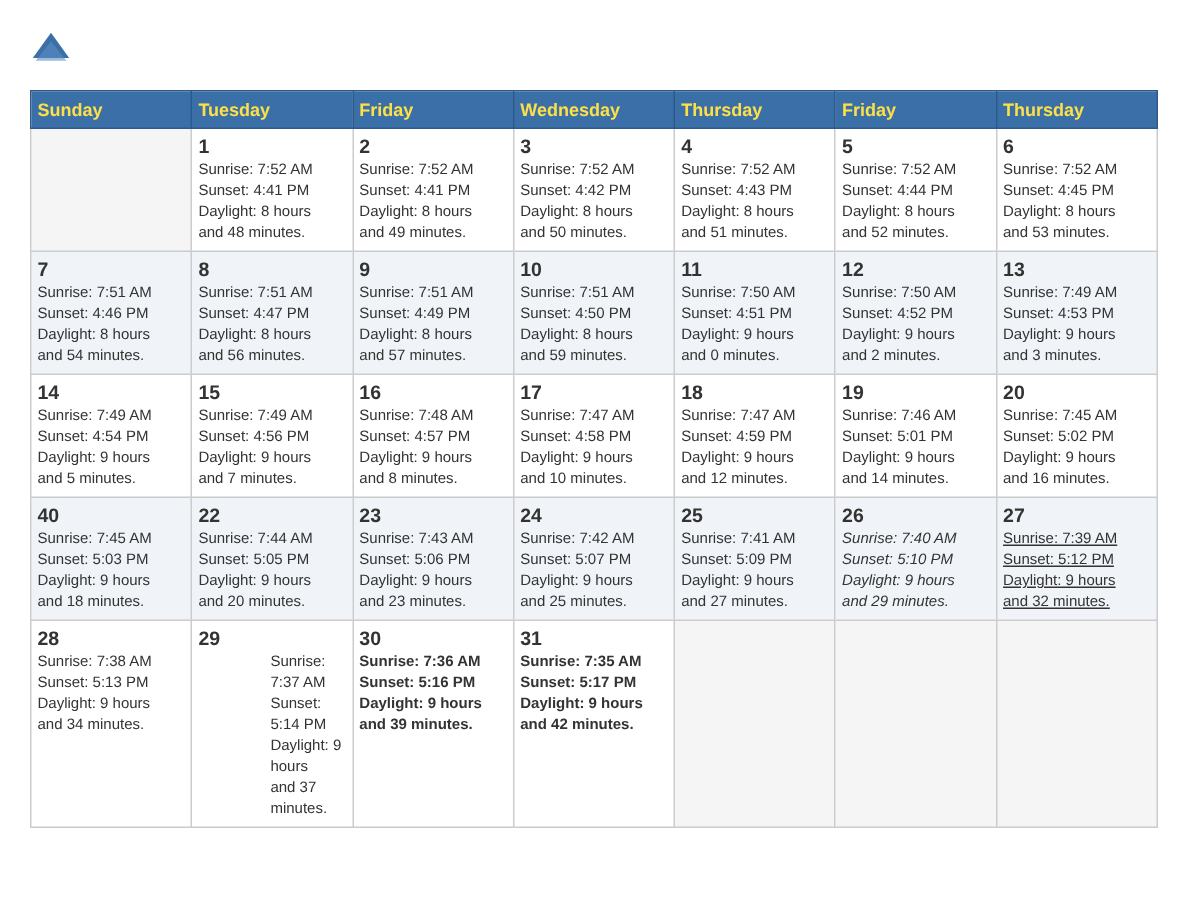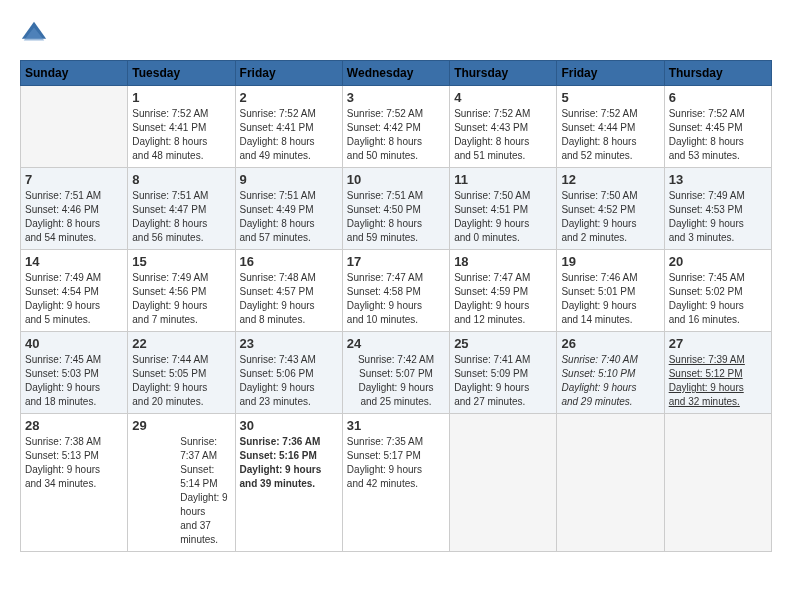--- a/index.html
+++ b/index.html
@@ -59,21 +59,21 @@
       font-size: 14px;
       color: #555;
     }
     .calendar-table {
       width: 100%;
       border-collapse: collapse;
       table-layout: fixed;
     }
     .calendar-table th {
       background-color: #3a6fa8;
-      color: #000000;
+      color: #fde047;
       font-size: 12px;
       font-weight: bold;
       padding: 5px 4px;
       text-align: left;
       border: 1px solid #2c5a8c;
     }
     .calendar-table td {
       border: 1px solid #ccc;
       vertical-align: top;
       padding: 4px 4px 4px 4px;
@@ -304,21 +304,21 @@
           </td>
           <td>
             <span class="day-number">23</span>
             <div class="day-info" style="white-space: pre-line;">Sunrise: 7:43 AM
 Sunset: 5:06 PM
 Daylight: 9 hours
 and 23 minutes.</div>
           </td>
           <td>
             <span class="day-number">24</span>
-            <div class="day-info" style="white-space: pre-line; text-align: center;">Sunrise: 7:42 AM
+            <div class="day-info" style="white-space: pre-line;">Sunrise: 7:42 AM
 Sunset: 5:07 PM
 Daylight: 9 hours
 and 25 minutes.</div>
           </td>
           <td>
             <span class="day-number">25</span>
             <div class="day-info" style="white-space: pre-line;">Sunrise: 7:41 AM
 Sunset: 5:09 PM
 Daylight: 9 hours
 and 27 minutes.</div>
@@ -355,21 +355,21 @@
           </td>
           <td>
             <span class="day-number">30</span>
             <div class="day-info" style="white-space: pre-line; font-weight: bold;">Sunrise: 7:36 AM
 Sunset: 5:16 PM
 Daylight: 9 hours
 and 39 minutes.</div>
           </td>
           <td>
             <span class="day-number">31</span>
-            <div class="day-info" style="white-space: pre-line;">Sunrise: 7:35 AM
+            <div class="day-info" style="white-space: pre-line; font-weight: bold;">Sunrise: 7:35 AM
 Sunset: 5:17 PM
 Daylight: 9 hours
 and 42 minutes.</div>
           </td>
           <td class="empty"></td>
           <td class="empty"></td>
           <td class="empty"></td>
         </tr>
       </tbody>
   </table>

